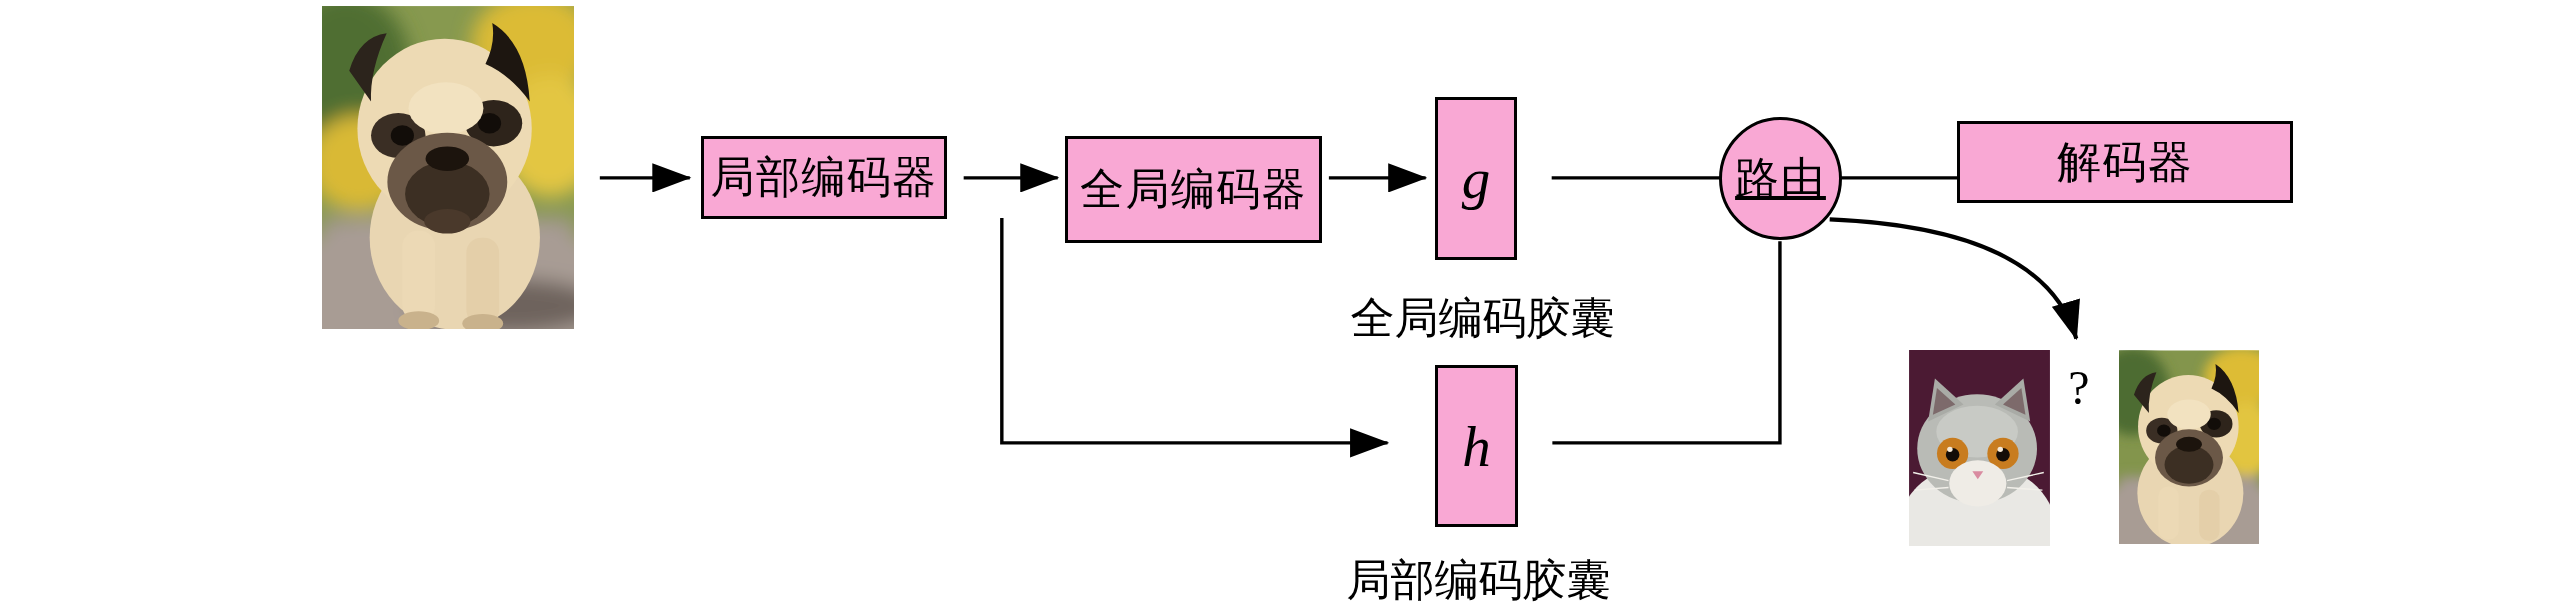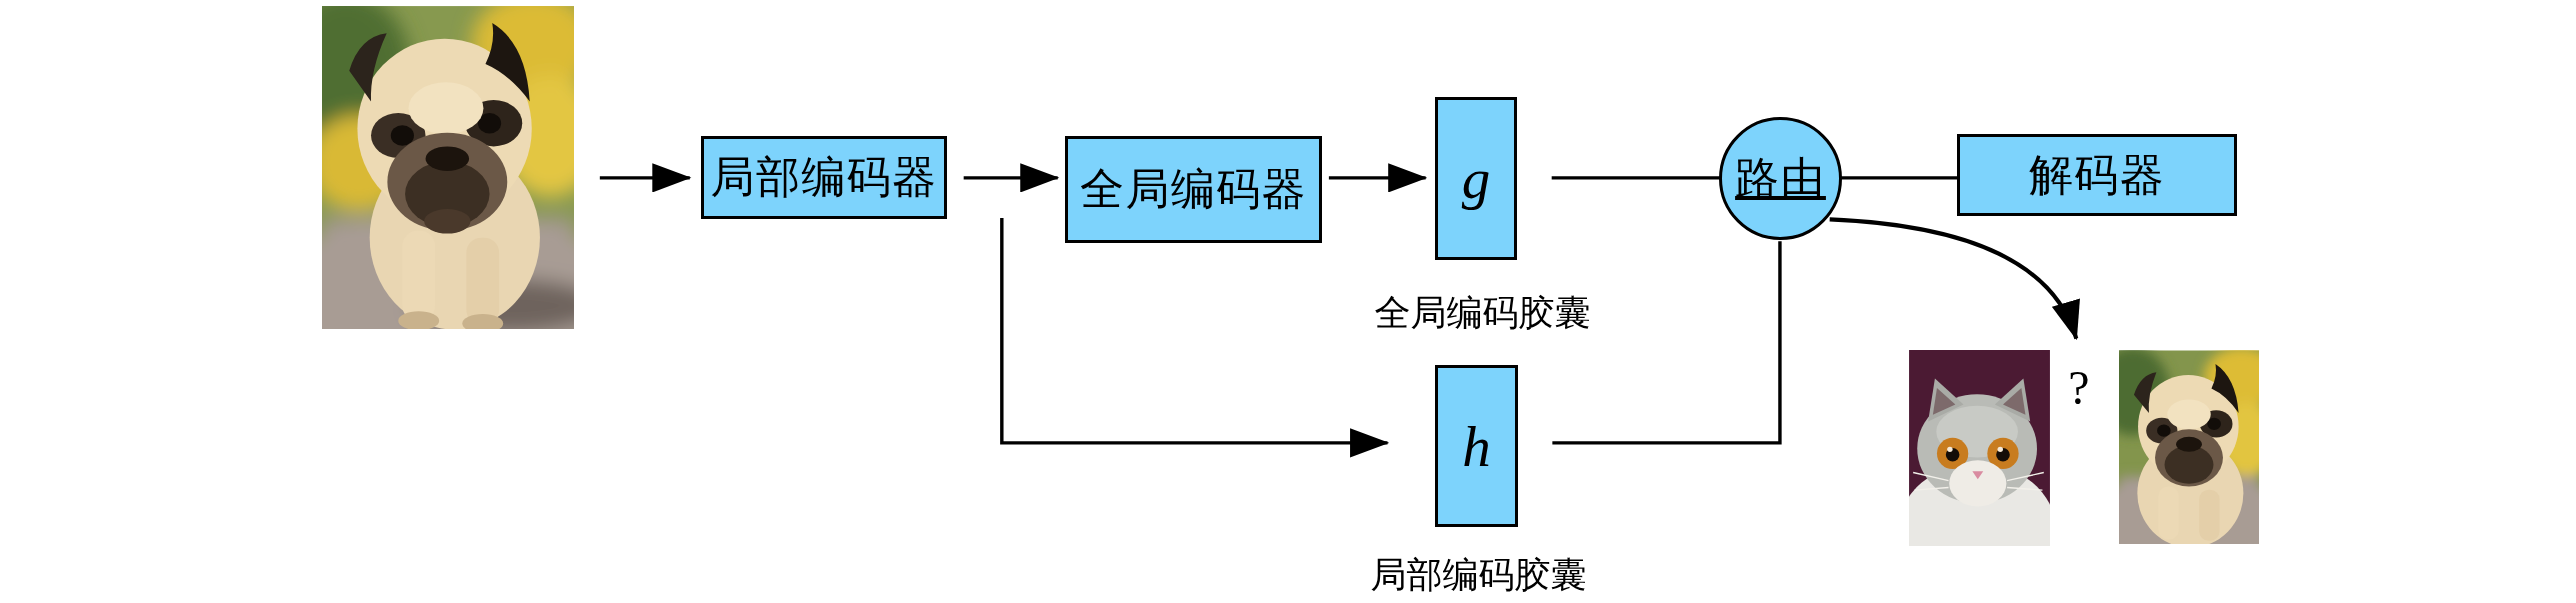--- a/index.html
+++ b/index.html
@@ -1,23 +1,23 @@
 <!DOCTYPE html>
 <html style="font-size:11px"><head>
 <meta charset="utf-8">
 <style>
   html,body{margin:0;padding:0;background:#ffffff;}
   #canvas{position:relative;width:2576px;height:603px;background:#ffffff;overflow:hidden;
           font-family:"Liberation Serif","DejaVu Serif",serif;}
-  .node{position:absolute;box-sizing:border-box;background:#7dd3fc;border:3.4px solid #000;
+  .node{position:absolute;box-sizing:border-box;background:#f9a8d4;border:3.4px solid #000;
         display:flex;align-items:center;justify-content:center;color:#000;}
   .node-wide{font-size:44px;letter-spacing:1.4px;white-space:nowrap;}
   .node-tall{font-size:57px;font-style:italic;}
   .circle{border-radius:50%;text-decoration:underline;}
-  .caption{position:absolute;font-size:36px;color:#000;text-align:center;white-space:nowrap;}
+  .caption{position:absolute;font-size:44px;color:#000;text-align:center;white-space:nowrap;}
   .qmark{position:absolute;font-size:48px;color:#000;text-align:center;}
   svg.overlay{position:absolute;left:0;top:0;width:2576px;height:603px;}
   .photo{position:absolute;display:block;}
 </style>
 </head>
 <body>
 
 <div id="canvas">
 
   <svg class="overlay" viewBox="0 0 3780 885">
@@ -88,21 +88,21 @@
   </div>
 
   <div class="node node-tall" style="left:1435px;top:365px;width:83px;height:162px">
     <span>h</span>
   </div>
 
   <div class="node circle node-wide" style="left:1719px;top:117px;width:123px;height:123px">
     <span>路由</span>
   </div>
 
-  <div class="node node-wide" style="left:1957px;top:134px;width:280px;height:82px">
+  <div class="node node-wide" style="left:1957px;top:121px;width:336px;height:82px">
     <span>解码器</span>
   </div>
 
   <div class="caption" style="left:1244px;top:289px;width:477px">全局编码胶囊</div>
   <div class="caption" style="left:1240px;top:551px;width:477px">局部编码胶囊</div>
   <div class="qmark" style="left:2045px;top:360px;width:68px">?</div>
 
   <svg class="photo" style="left:1909px;top:350px" width="141" height="196" viewBox="0 0 207 288">
     <rect width="207" height="288" fill="#4b1a33"></rect>
     <g>

